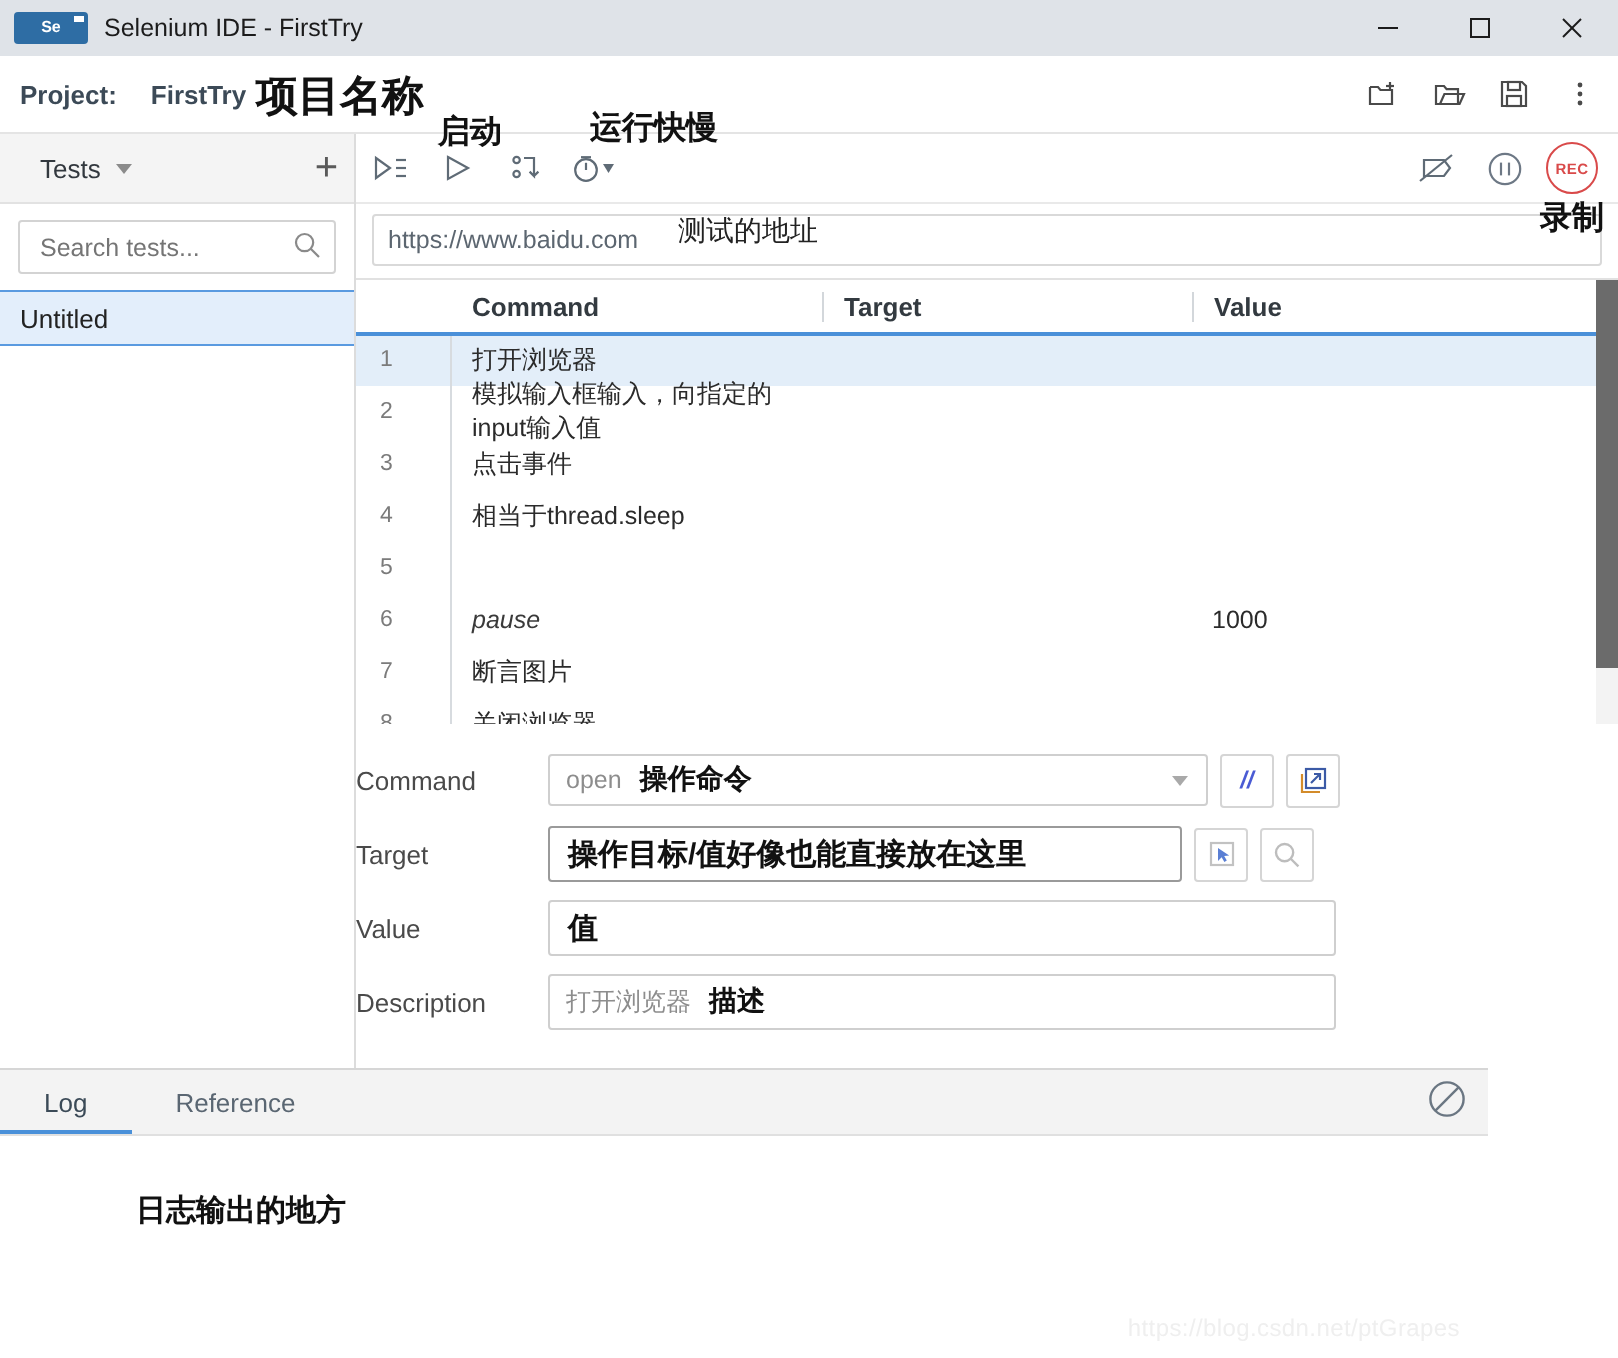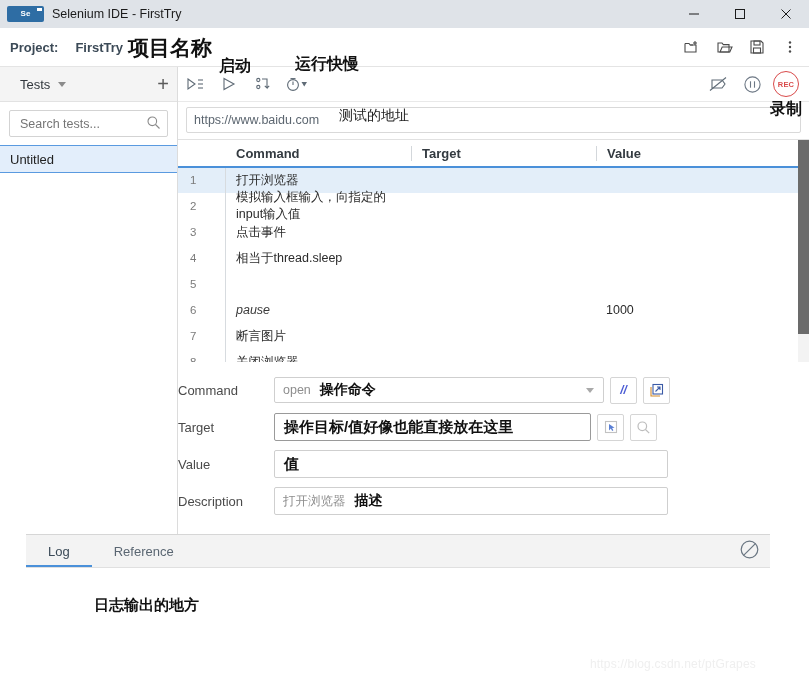--- a/index.html
+++ b/index.html
@@ -356,21 +356,20 @@
   }
 
   
   .log-panel {
     position: absolute;
     left: 0; bottom: 0;
     width: 744px;
     height: 144px;
     background: #fff;
     border-top: 1px solid #d6d6d6;
-    margin-left: 26px;
   }
   .log-tabs {
     height: 32px;
     background: #f3f3f3;
     display: flex;
     align-items: flex-end;
     position: relative;
     border-bottom: 1px solid #e0e0e0;
   }
   .ltab {

